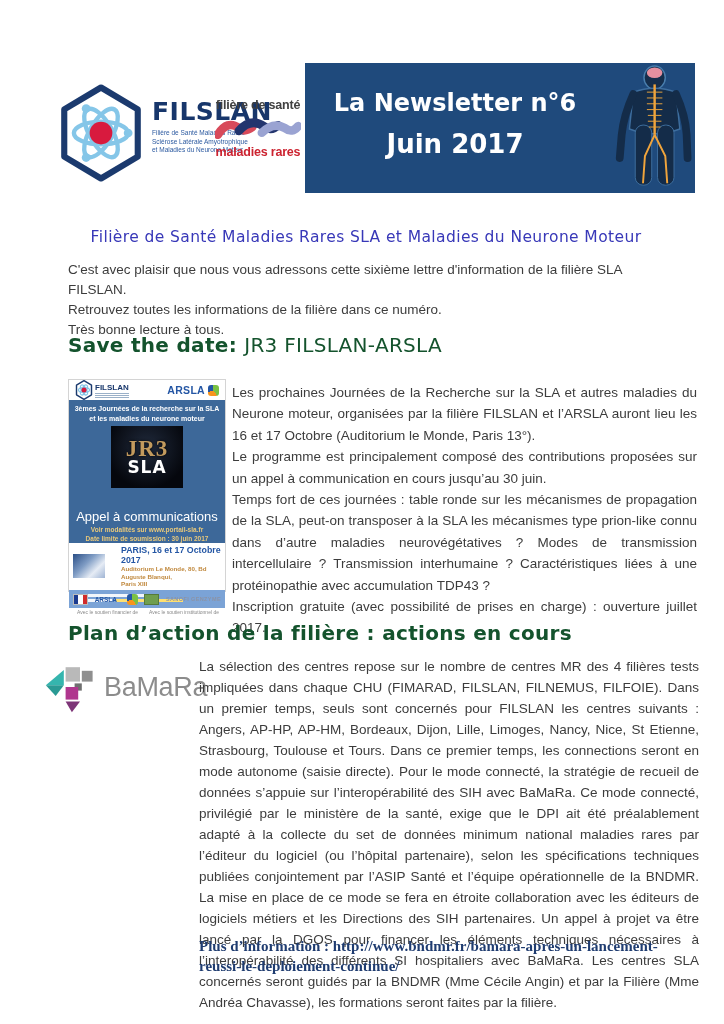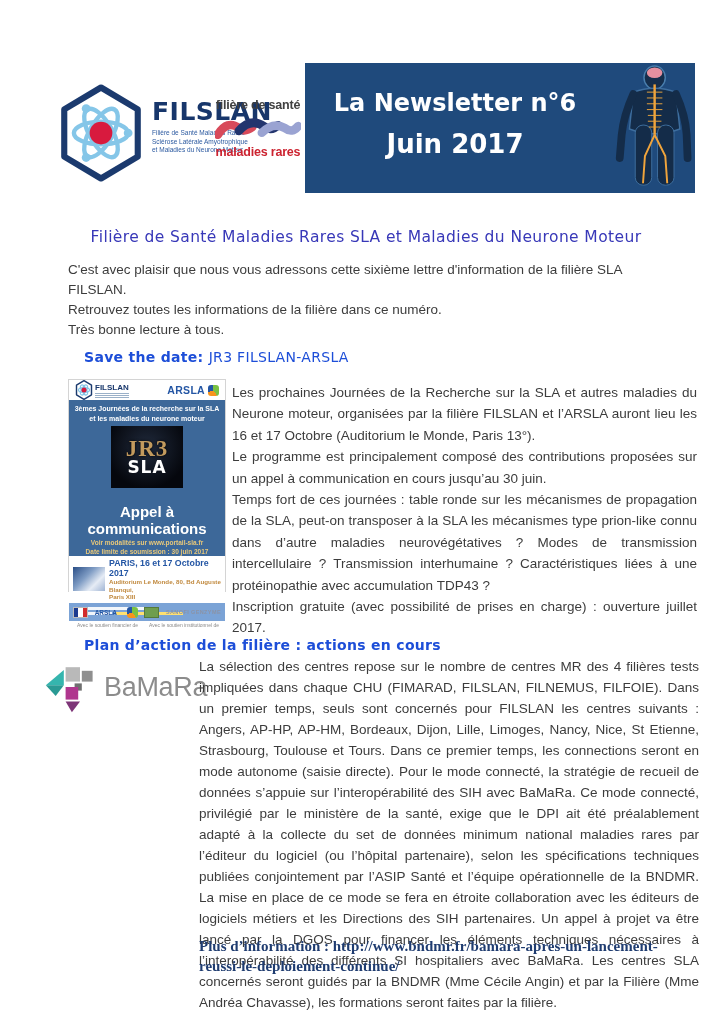--- a/index.html
+++ b/index.html
@@ -21,22 +21,22 @@
   .banner{position:absolute;left:305px;top:63px;width:390px;height:130px;background:#1f4a7c;}
   .banner-textwrap{position:absolute;left:16px;top:26px;width:268px;text-align:center;}
   .banner-line1{font-family:"DejaVu Sans",sans-serif;font-weight:700;font-size:24px;color:#ffffff;}
   .banner-line2{font-family:"DejaVu Sans",sans-serif;font-weight:700;font-size:26px;color:#ffffff;margin-top:12px;}
   .body-figure{position:absolute;right:2px;top:2px;}
 
   
   .main-title{position:absolute;left:0;top:224px;width:724px;text-align:center;margin:4px;
               font-family:"DejaVu Sans",sans-serif;font-weight:400;font-size:15.5px;
               color:#3838b8;letter-spacing:.4px;}
-  .sec-heading{position:absolute;margin:16px;font-family:"DejaVu Sans",sans-serif;
-               font-weight:700;font-size:14px;color:#1d4ed8;letter-spacing:.3px;}
+  .sec-heading{position:absolute;margin:0;font-family:"DejaVu Sans",sans-serif;
+               font-weight:700;font-size:20px;color:#14532d;letter-spacing:.3px;}
   .h-save{left:68px;top:333px;}
   .h-save .hr{font-weight:400;}
   .h-plan{left:68px;top:621px;}
 
   
   .intro{position:absolute;left:68px;top:260px;width:615px;margin:0;
          font-size:13.5px;line-height:20px;color:#3c3c3c;white-space:pre-line;}
   .body-text{position:absolute;margin:0;font-size:13.5px;color:#3c3c3c;
              text-align:justify;white-space:pre-line;}
   .sec1-body{left:232px;top:382px;width:465px;line-height:21.4px;}
@@ -61,27 +61,27 @@
                background:conic-gradient(#7ac143 0 40%,#f7941d 40% 70%,#2456a4 70% 100%);}
   .p-blue{background:#3d6899;flex:0 0 115px;text-align:center;}
   .p-title{font-weight:700;font-size:7px;line-height:9.5px;color:#ffffff;white-space:pre-line;padding-top:4px;}
   .p-black{width:72px;height:62px;margin:3px auto 0 auto;display:flex;flex-direction:column;
            align-items:center;justify-content:center;
            background:radial-gradient(circle at 50% 35%,#202a3c 0%,#05070d 75%);}
   .p-jr3{font-family:Liberation Serif, serif;font-weight:700;font-size:23px;color:#c39b5e;
          letter-spacing:1px;line-height:20px;text-shadow:0 0 3px #000;}
   .p-sla{font-family:"DejaVu Sans",sans-serif;font-weight:700;font-size:17px;color:#ffffff;
          line-height:17px;letter-spacing:1px;}
-  .p-appel{font-weight:700;font-size:15px;color:#ffffff;margin-top:15px;}
+  .p-appel{font-weight:400;font-size:13px;color:#ffffff;margin-top:21px;}
   .p-mod{font-size:6.5px;line-height:8.5px;color:#e8c87a;font-weight:700;}
   .p-mod.first{margin-top:2px;}
   .p-paris{background:#ffffff;flex:0 0 30px;display:flex;align-items:center;padding:2px 4px;}
   .p-thumb{width:32px;height:24px;flex:0 0 32px;
            background:linear-gradient(135deg,#2a4e86 0%,#7f9cc4 40%,#e6ecf5 70%,#9fb4d4 100%);}
-  .p-paris-txt{margin-left:4px;text-align:left;}
+  .p-paris-txt{margin-left:16px;text-align:left;}
   .p-paris-main{font-weight:700;font-size:8.8px;color:#2456a4;}
   .p-paris-addr{font-size:6.2px;line-height:7.5px;color:#c0883c;font-weight:700;white-space:pre-line;}
   .p-contact{background:#7ba3d6;flex:0 0 14px;padding:2px 6px;box-sizing:content-box;}
   .p-contact .row{display:flex;gap:4px;margin-top:2px;}
   .p-contact i{display:block;height:3px;background:rgba(255,255,255,.9);}
   .p-contact .cl1{width:58%;}
   .p-contact .cl2{width:26%;}
   .p-contact .cl3{width:46%;background:#ffe070;}
   .p-logos{position:relative;flex:1;background:#ffffff;}
   .p-cap{position:absolute;top:1px;font-size:5px;color:#8a8a8a;}

